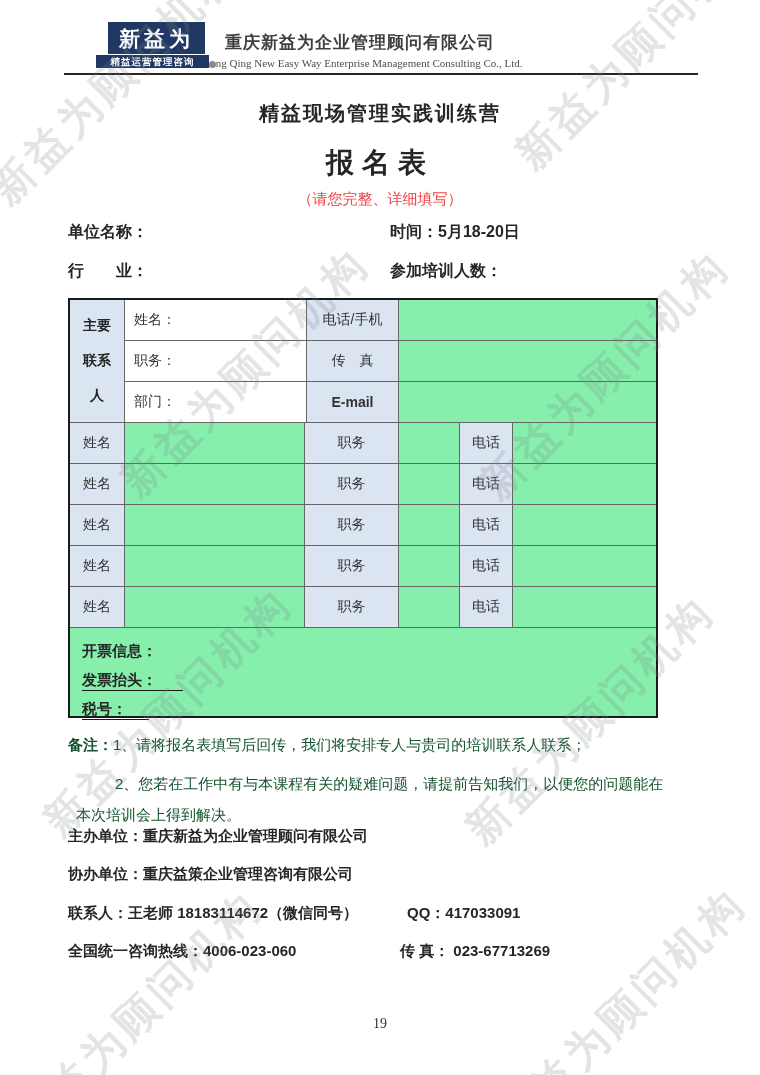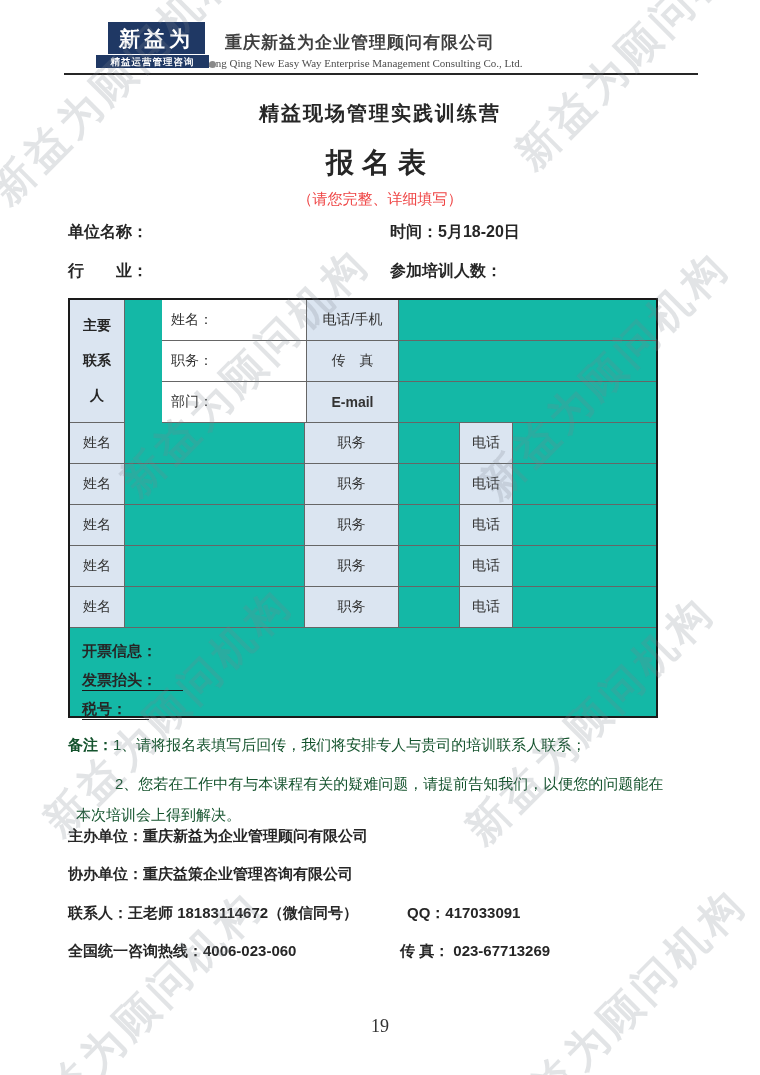--- a/index.html
+++ b/index.html
@@ -27,47 +27,47 @@
   .t-main{position:absolute;left:0;top:100px;width:100%;text-align:center;font-size:20px;
           font-weight:bold;color:#262626;letter-spacing:2px;}
   .t-sub{position:absolute;left:0;top:144px;width:100%;text-align:center;font-size:28px;
          font-weight:bold;color:#262626;letter-spacing:8px;}
   .t-note{position:absolute;left:0;top:190px;width:100%;text-align:center;font-size:15px;
           color:#ef4444;}
   
   .fld{position:absolute;font-size:16px;font-weight:bold;color:#262626;}
   
   .tbl{position:absolute;left:68px;top:298px;width:590px;border:2px solid #1a1a1a;
-       background:#14b8a6;box-sizing:border-box;font-size:14px;color:#333;}
+       background:#86efac;box-sizing:border-box;font-size:14px;color:#333;}
   .sec{display:grid;}
   .sec-contact{grid-template-columns:55px 182px 92px 1fr;}
   .sec-names{grid-template-columns:55px 180px 94px 61px 53px 1fr;}
   .cell{box-sizing:border-box;border-right:1px solid #666;border-bottom:1px solid #666;
         height:41px;display:flex;align-items:center;}
   .cell.last{border-right:none;}
   .blue{background:#dbe5f1;justify-content:center;text-align:center;}
-  .fieldlbl{padding-left:9px;background:#fff;margin-left:37px;}
+  .fieldlbl{padding-left:9px;background:#fff;}
   .merged{grid-row:1 / span 3;height:123px;flex-direction:column;justify-content:space-around;
           font-weight:bold;color:#262626;padding:8px 0;box-sizing:border-box;}
   .bold{font-weight:bold;}
   .invoice{padding:8px 12px;box-sizing:border-box;height:88px;font-size:15px;font-weight:bold;
            color:#262626;}
   .invoice div{line-height:29px;}
   .uline{border-bottom:1.5px solid #1a1a1a;display:inline-block;line-height:20px;}
   .uline.w1{padding-right:26px;}
   .uline.w2{padding-right:22px;}
   
   .notes{position:absolute;left:68px;top:729px;width:606px;font-size:15px;color:#14532d;
          line-height:31px;}
   .notes .lbl{font-weight:bold;}
   .notes .p2{text-indent:39px;margin:8px;}
   .notes p{margin:0;}
   
   .foot{position:absolute;font-size:15px;font-weight:bold;color:#262626;}
-  .pageno{position:absolute;left:0;top:1016px;width:100%;text-align:center;font-size:18px;
+  .pageno{position:absolute;left:0;top:1016px;width:100%;text-align:center;font-size:14px;
           color:#333;font-family:"Liberation Serif",serif;}
 </style>
 </head>
 <body>
 
 <div class="page">
 
   <span class="wm" style="left:115px;top:80px;">新益为顾问机构</span>
   <span class="wm" style="left:640px;top:45px;">新益为顾问机构</span>
   <span class="wm" style="left:245px;top:372px;">新益为顾问机构</span>

